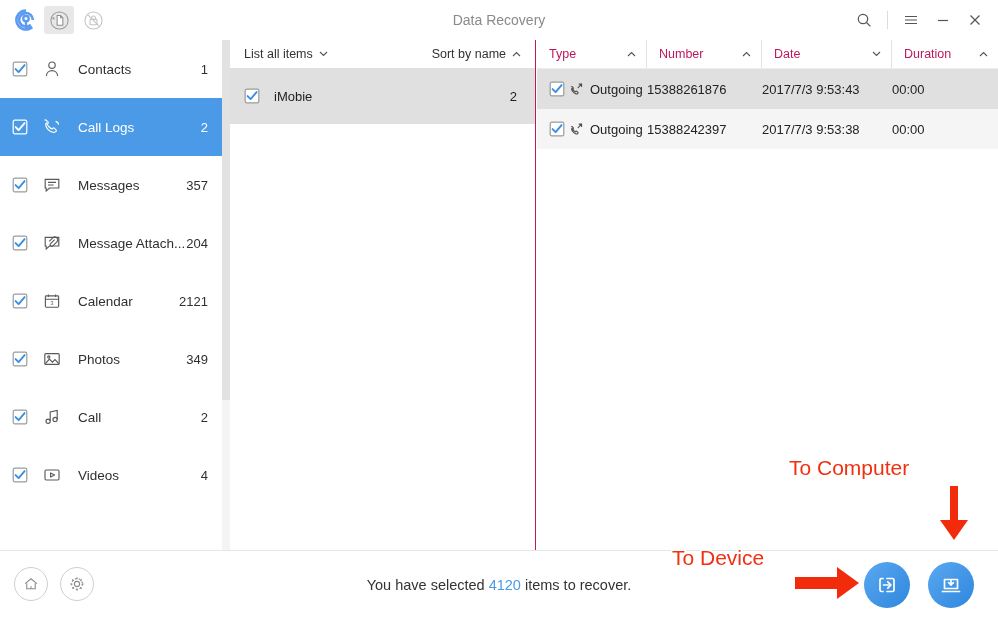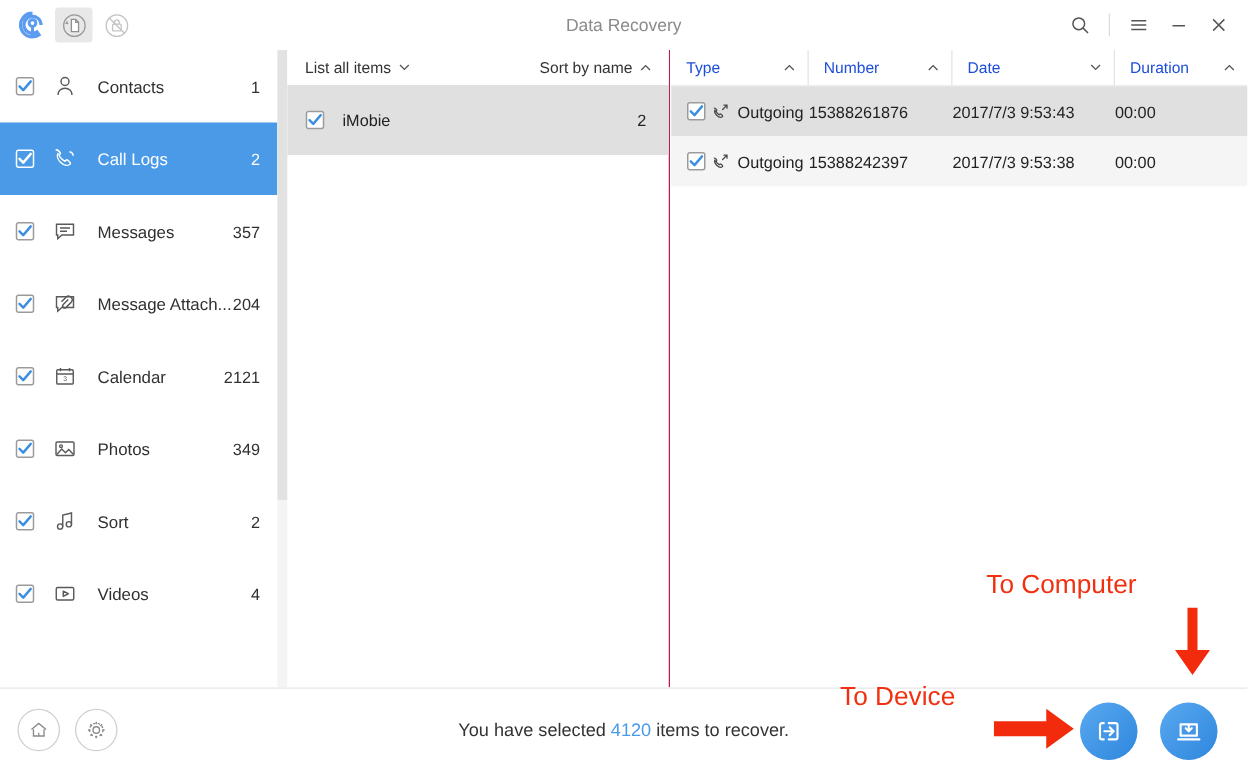--- a/index.html
+++ b/index.html
@@ -90,21 +90,21 @@
   .mr-count { padding-right: 18px; }
 
   
   .rightcol {
     position: absolute; left: 537px; top: 40px; width: 461px; height: 510px;
     background: #ffffff;
   }
   .tbl-head { display: flex; height: 28px; align-items: stretch; background: #fff; }
   .th {
     display: flex; align-items: center; justify-content: space-between;
-    font-size: 12.5px; color: #1d4ed8;
+    font-size: 12.5px; color: #be185d;
     border-right: 1px solid #e3e3e3; padding: 0 10px 0 12px;
   }
   .th:last-child { border-right: none; }
   .th-type { width: 110px; }
   .th-num { width: 115px; }
   .th-date { width: 130px; }
   .th-dur { width: 106px; }
   .tbl-body { border-top: 1px solid #ececec; }
   .tr { display: flex; height: 40px; align-items: center; font-size: 13px; color: #222; }
   .tr.odd { background: #e0e0e0; }
@@ -315,21 +315,21 @@
             <path d="M3.6 8.1l3 3 6-7" fill="none" stroke="#3b8fe0" stroke-width="1.9" stroke-linecap="round" stroke-linejoin="round"></path>
           </svg>
         </span>
         <span class="si-icon">
           <svg width="20" height="20" viewBox="0 0 20 20">
             <path d="M8.2 14V5l7-1.6v9" fill="none" stroke="#5a5a5a" stroke-width="1.15"></path>
             <circle cx="6.1" cy="14.2" r="2.1" fill="none" stroke="#5a5a5a" stroke-width="1.15"></circle>
             <circle cx="13.1" cy="12.4" r="2.1" fill="none" stroke="#5a5a5a" stroke-width="1.15"></circle>
           </svg>
         </span>
-        <span class="si-label">Sort</span>
+        <span class="si-label">Call</span>
         <span class="si-count">2</span>
       </div>
       <div class="side-item">
         <span class="si-check">
           <svg width="16" height="16" viewBox="0 0 16 16">
             <rect x="1.2" y="1.2" width="13.6" height="13.6" rx="1.6" fill="#ffffff" stroke="#9b9b9b" stroke-width="1.2"></rect>
             <path d="M3.6 8.1l3 3 6-7" fill="none" stroke="#3b8fe0" stroke-width="1.9" stroke-linecap="round" stroke-linejoin="round"></path>
           </svg>
         </span>
         <span class="si-icon">

